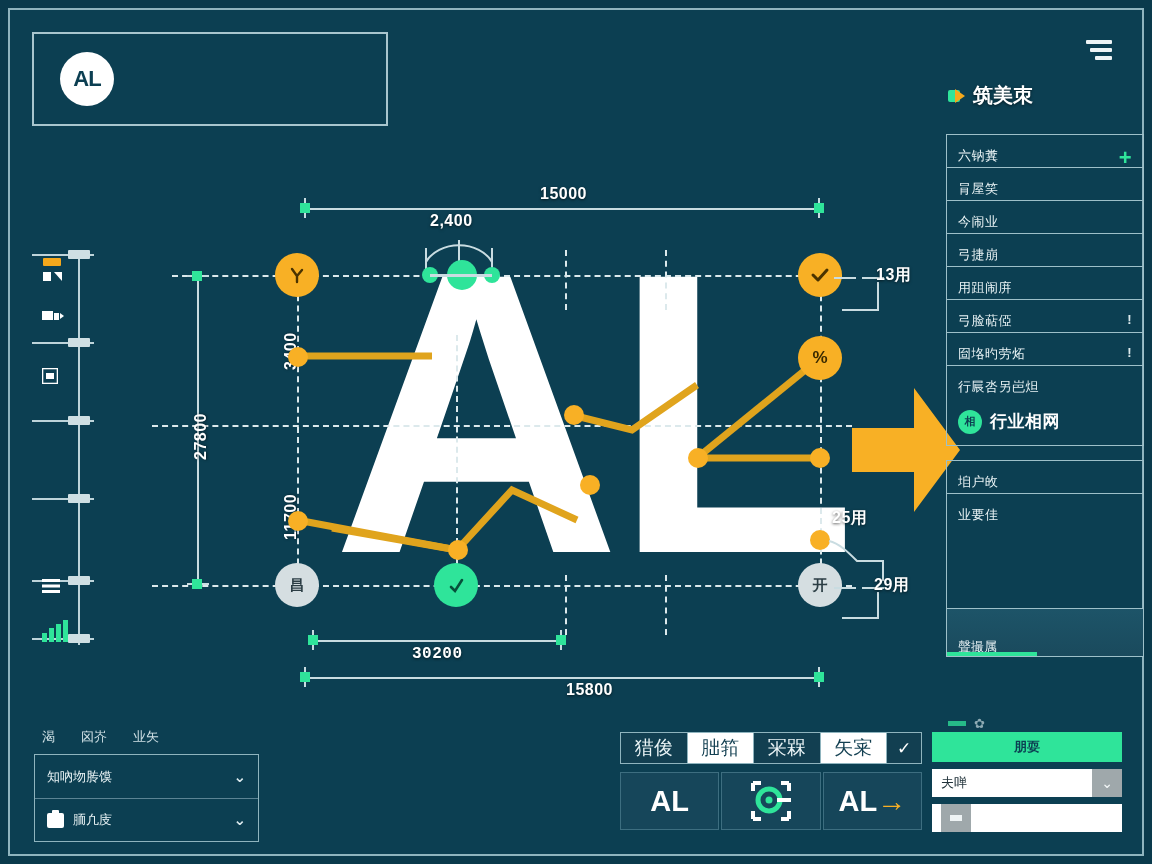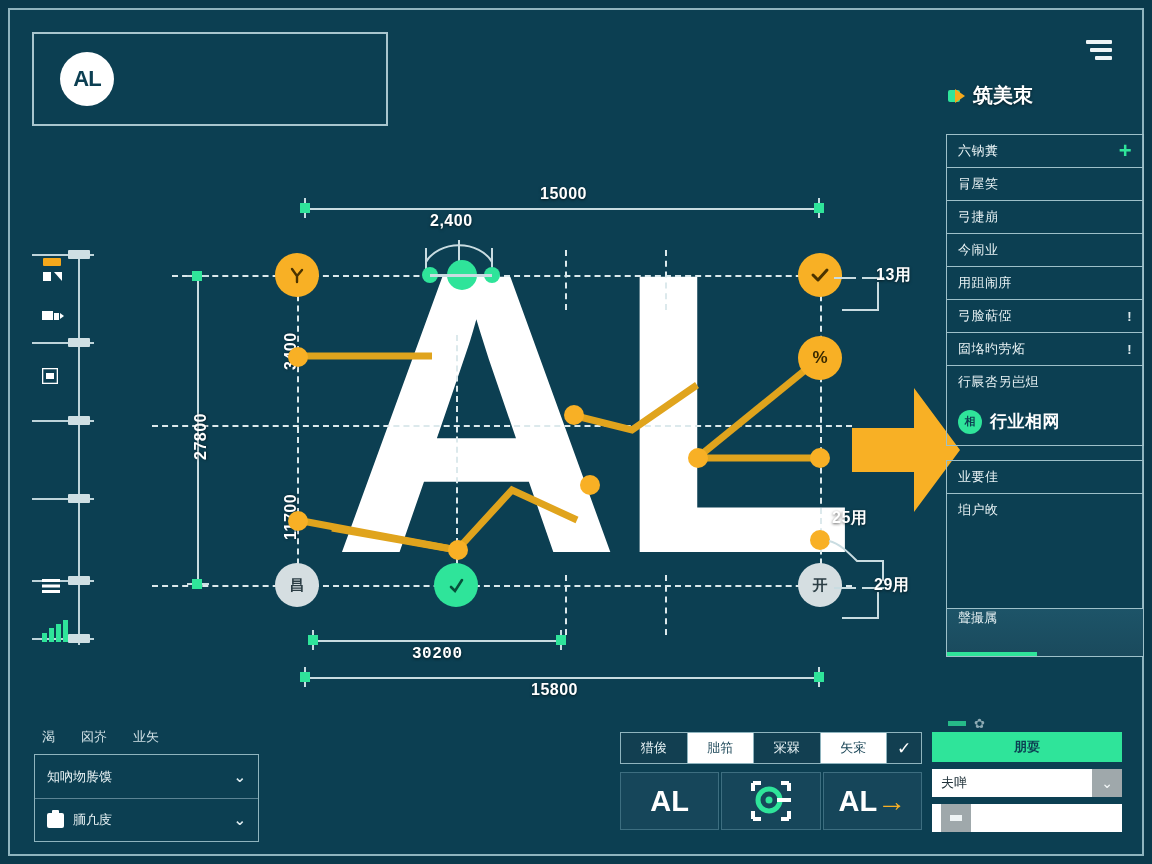--- a/index.html
+++ b/index.html
@@ -67,21 +67,21 @@
   #panel-head .pin:after{
     content:""; position:absolute; left:7px; top:2px;
     border-left:10px solid #f5a81c; border-top:7px solid transparent;
     border-bottom:7px solid transparent;
   }
   #panel-head span{ font-size:20px;font-weight:bold;text-shadow:0 1px 3px rgba(0,0,0,.6); }
 
   .plist{ position:absolute; left:8px; top:106px; width:198px; }
   .prow{
     height:33px; border:1px solid #9ec0c9; border-bottom:none;
-    display:flex; align-items:center; padding:0 11px;
+    display:flex; align-items:flex-start; padding:12px 11px;
     font-size:13px; color:#e9f3f5; letter-spacing:.5px;
     background:transparent;
   }
   .prow:last-child{ border-bottom:1px solid #9ec0c9; }
   .prow .grow{ flex:1; }
   .prow .plus{ color:#2fe49a; font-size:22px; font-weight:bold; line-height:1; }
   .prow .bang{ color:#dce9ec; font-size:13px; font-weight:bold; }
 
   .pheader{
     height:48px; border:1px solid #9ec0c9; border-top:none;
@@ -92,21 +92,21 @@
     display:flex;align-items:center;justify-content:center;
     font-size:11px;color:#0c3f52;font-weight:bold;
   }
   .pheader span.lbl{ font-size:17px;font-weight:bold;letter-spacing:.5px; }
 
   .plist2{ position:absolute; left:8px; top:432px; width:198px; }
   .pblank{ height:83px; border:1px solid #9ec0c9; border-top:none; }
   .pprog{
     height:48px; border:1px solid #9ec0c9; border-top:none;
     background:linear-gradient(180deg,#1d5468 0%,#1a4a5d 100%);
-    display:flex; align-items:flex-start; padding:0 11px; position:relative;
+    display:flex; align-items:flex-end; padding:0 11px; position:relative;
     font-size:13px; color:#eaf4f6;
   }
   .pprog .bar{
     position:absolute; left:0; bottom:0; height:4px; width:46%;
     background:#2fe49a;
   }
   #panel-foot{
     position:absolute; left:10px; top:688px; display:flex;
     align-items:center; gap:8px; opacity:.75;
   }
@@ -170,21 +170,21 @@
   #bl .row + .row{ border-top:1px solid #5c8494; }
   #bl .chev{ margin-left:auto; color:#dbe9ed; font-size:15px; font-weight:bold; }
   #bl .sicon{ width:17px;height:15px;background:#ffffff;border-radius:2px;position:relative;flex:0 0 auto; }
   #bl .sicon:before{ content:"";position:absolute;left:5px;top:-3px;width:7px;height:4px;background:#ffffff;border-radius:1px; }
 
   
   #bc{ position:absolute; left:610px; top:722px; width:302px; }
   #bc .seg{ display:flex; border:1px solid #8fb4be; height:32px; }
   #bc .seg .c{
     flex:1; display:flex;align-items:center;justify-content:center;
-    font-size:13px; border-right:1px solid #8fb4be;
+    font-size:19px; border-right:1px solid #8fb4be;
   }
   #bc .seg .c.dark{ background:#123f51; color:#eaf4f6; }
   #bc .seg .c.light{ background:#ffffff; color:#123f51; }
   #bc .seg .c.chk{ flex:0 0 34px; border-right:none; background:#123f51; color:#ffffff;font-size:17px; }
   #bc .tiles{ display:flex; gap:2px; margin-top:8px; height:58px; }
   #bc .tile{
     flex:1; background:#16465a; border:1px solid #3d6e80;
     display:flex;align-items:center;justify-content:center;
     font-size:29px;font-weight:bold;color:#ffffff;
   }
@@ -390,42 +390,42 @@
       <div class="dimvert" style="left:528px; top:490px; height:20px;"></div>
       <div class="sq" style="left:276px; top:495px;"></div>
       <div class="sq" style="left:524px; top:495px;"></div>
       <div class="dimtext" style="left:380px; top:505px;font-family:Liberation Mono, monospace;">30200</div>
 
       <div class="dimline" style="left:272px; top:537px; width:516px;"></div>
       <div class="dimvert" style="left:272px; top:527px; height:20px;"></div>
       <div class="dimvert" style="left:786px; top:527px; height:20px;"></div>
       <div class="sq" style="left:268px; top:532px;"></div>
       <div class="sq" style="left:782px; top:532px;"></div>
-      <div class="dimtext" style="left:499px; top:541px;">15800</div>
+      <div class="dimtext" style="left:534px; top:541px;">15800</div>
     </div>
 
     <div id="rightpanel">
       <div id="panel-head">
         <span class="pin"></span>
         <span>筑美朿</span>
       </div>
 
       <div class="plist">
         <div class="prow">
           <span class="grow">六钠糞</span>
           <span class="plus">+</span>
         </div>
         <div class="prow">
           <span class="grow">肙屋笑</span>
         </div>
         <div class="prow">
+          <span class="grow">今闹业</span>
+        </div>
+        <div class="prow">
           <span class="grow">弓捷崩</span>
-        </div>
-        <div class="prow">
-          <span class="grow">今闹业</span>
         </div>
         <div class="prow">
           <span class="grow">用跙闹庰</span>
         </div>
         <div class="prow">
           <span class="grow">弓脸萜俹</span>
           <span class="bang">!</span>
         </div>
         <div class="prow">
           <span class="grow">囼垎旳劳炻</span>
@@ -435,24 +435,24 @@
           <span class="grow">行屒呇另岜炟</span>
         </div>
         <div class="pheader">
           <span class="circ">相</span>
           <span class="lbl">行业相网</span>
         </div>
       </div>
 
       <div class="plist2">
         <div class="prow">
+          <span class="grow">垍户敀</span>
+        </div>
+        <div class="prow">
           <span class="grow">业要佳</span>
-        </div>
-        <div class="prow">
-          <span class="grow">垍户敀</span>
         </div>
         <div class="pblank"></div>
         <div class="pprog">
           <span>聲撮属</span>
           <span class="bar" style="width: 46%;"></span>
         </div>
       </div>
 
       <div id="panel-foot">
         <span class="dashbar"></span>

